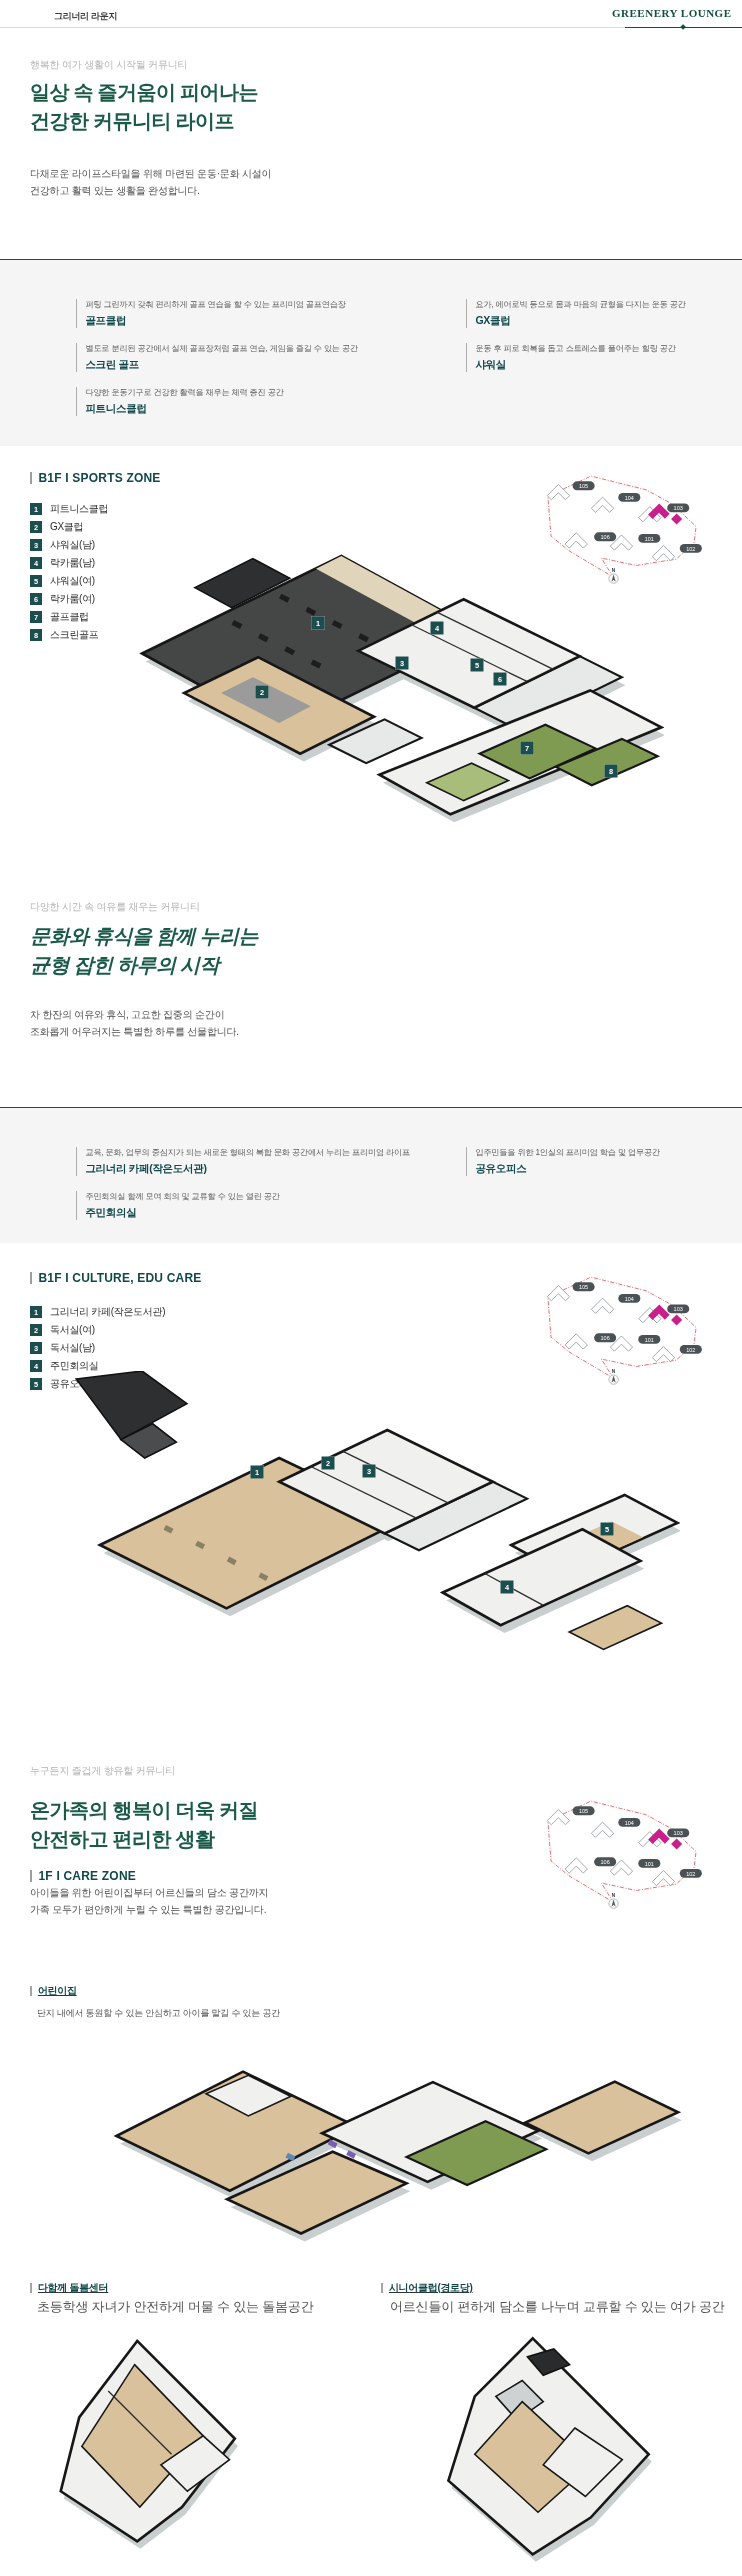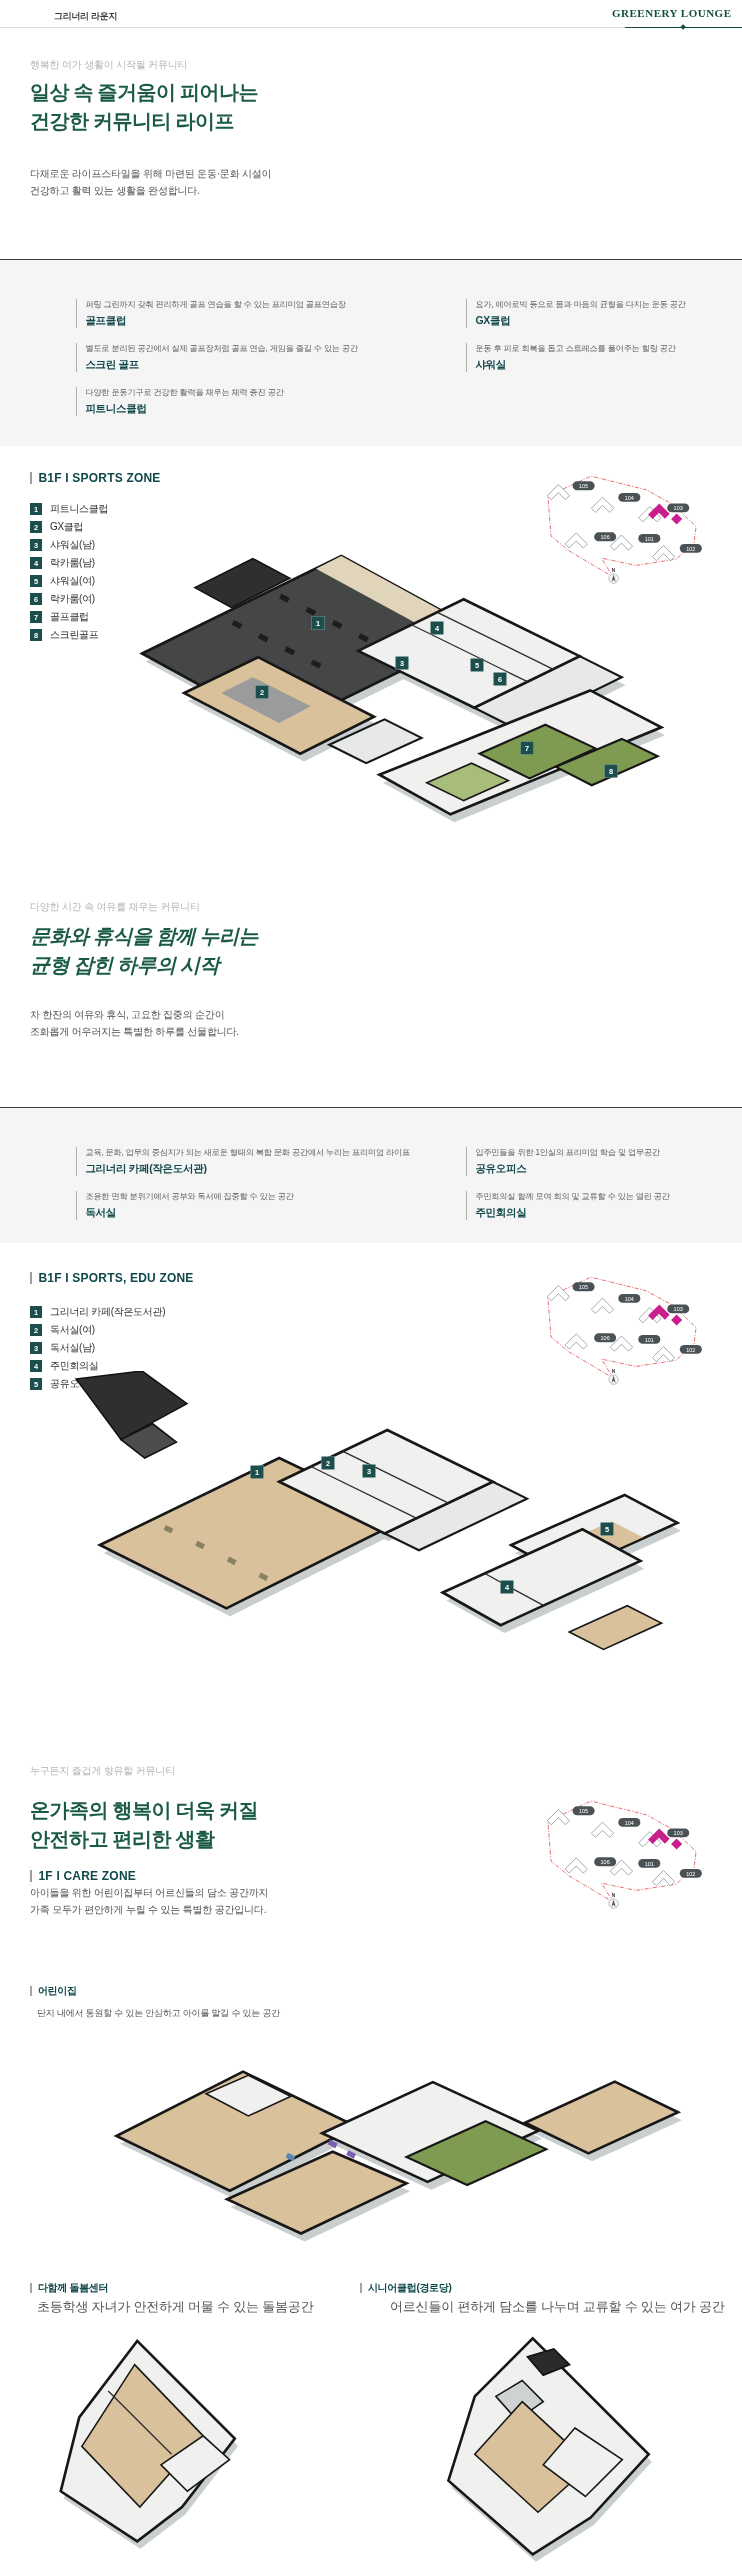--- a/index.html
+++ b/index.html
@@ -31,21 +31,21 @@
   
   .lgrow{display:flex;align-items:center;height:18px;}
   .lg-no{width:12px;height:12px;background:#1d4e4e;color:#fff;font-size:7.4px;font-weight:bold;
          display:flex;align-items:center;justify-content:center;flex:0 0 12px;}
   .lg-label{margin-left:8px;font-size:10px;color:#2c2c2c;letter-spacing:-0.3px;}
   
   .pmarker{position:absolute;width:13px;height:13px;background:#1d4e4e;color:#fff;font-size:7.4px;
            font-weight:bold;display:flex;align-items:center;justify-content:center;
            transform:translate(-50%,-50%);box-shadow:0 0 0 0.5px rgba(255,255,255,.4);}
   
-  .card-title{display:flex;align-items:center;}
+  .card-title{display:flex;align-items:center;text-decoration:underline;}
   .card-bar{width:1.6px;height:10.5px;background:#a5a5a5;margin-right:6.3px;}
   .card-name{font-size:10px;font-weight:bold;color:#11484b;letter-spacing:-0.3px;}
   .card-desc{font-size:13px;color:#525252;letter-spacing:-0.2px;}
   
   .pSlab{fill:#c9cece;}
   .pFloor{fill:#f0f1ef;stroke:#171717;stroke-width:5;stroke-linejoin:miter;}
   .pFloor3{fill:#f0f1ef;stroke:#171717;stroke-width:3;}
   .pWood{fill:#d8c19b;stroke:#171717;stroke-width:5;}
   .pWood3{fill:#d8c19b;stroke:#171717;stroke-width:3;}
   .pDark{fill:#454646;stroke:#171717;stroke-width:5;}
@@ -273,35 +273,31 @@
       <div class="fac-item">
         <div class="fac-desc">교육, 문화, 업무의 중심지가 되는 새로운 형태의 복합 문화 공간에서 누리는 프리미엄 라이프</div>
         <div class="fac-name">그리너리 카페(작은도서관)</div>
       </div>
 
       <div class="fac-item">
         <div class="fac-desc">입주민들을 위한 1인실의 프리미엄 학습 및 업무공간</div>
         <div class="fac-name">공유오피스</div>
       </div>
 
-      <div class="fac-item">
-        <div class="fac-desc">조용한 면학 분위기에서 공부와 독서에 집중할 수 있는 공간</div>
-        <div class="fac-name">독서실</div>
-      </div>
 
       <div class="fac-item">
         <div class="fac-desc">주민회의실 함께 모여 회의 및 교류할 수 있는 열린 공간</div>
         <div class="fac-name">주민회의실</div>
       </div>
     </div>
 </div>
 
 <div class="abs zone" style="left:30px;top:1271px;">
   <div class="zone-bar"></div>
-  <div class="zone-txt">B1F I SPORTS, EDU ZONE</div>
+  <div class="zone-txt">B1F I CULTURE, EDU CARE</div>
 </div>
 
 <div class="abs" style="left:30px;top:1303px;">
 
     <div class="lgrow">
       <div class="lg-no">1</div>
       <div class="lg-label">그리너리 카페(작은도서관)</div>
     </div>
 
     <div class="lgrow">
@@ -515,21 +511,21 @@
     </g>
   </svg>
 </div>
 
 <div class="abs card-title" style="left:30px;top:2281px;">
   <div class="card-bar"></div>
   <div class="card-name">다함께 돌봄센터</div>
 </div>
 <div class="abs card-desc" style="left:37px;top:2298px;">초등학생 자녀가 안전하게 머물 수 있는 돌봄공간</div>
 
-<div class="abs card-title" style="left:360px;top:2281px;">
+<div class="abs card-title" style="left:381px;top:2281px;">
   <div class="card-bar"></div>
   <div class="card-name">시니어클럽(경로당)</div>
 </div>
 <div class="abs card-desc" style="left:390px;top:2298px;">어르신들이 편하게 담소를 나누며 교류할 수 있는 여가 공간</div>
 
 <div class="abs" style="left:29px;top:2333px;width:227px;height:240px;">
   <svg viewBox="0 0 430 455" width="227" height="240">
     <polygon class="pSlab" points="211,29 396,214 296,344 211,409 66,314 101,174"></polygon>
     <polygon class="pFloor" points="205,15 390,200 290,330 205,395 60,300 95,160"></polygon>
     <polygon class="pWood3" points="200,60 330,195 210,330 100,215"></polygon>

